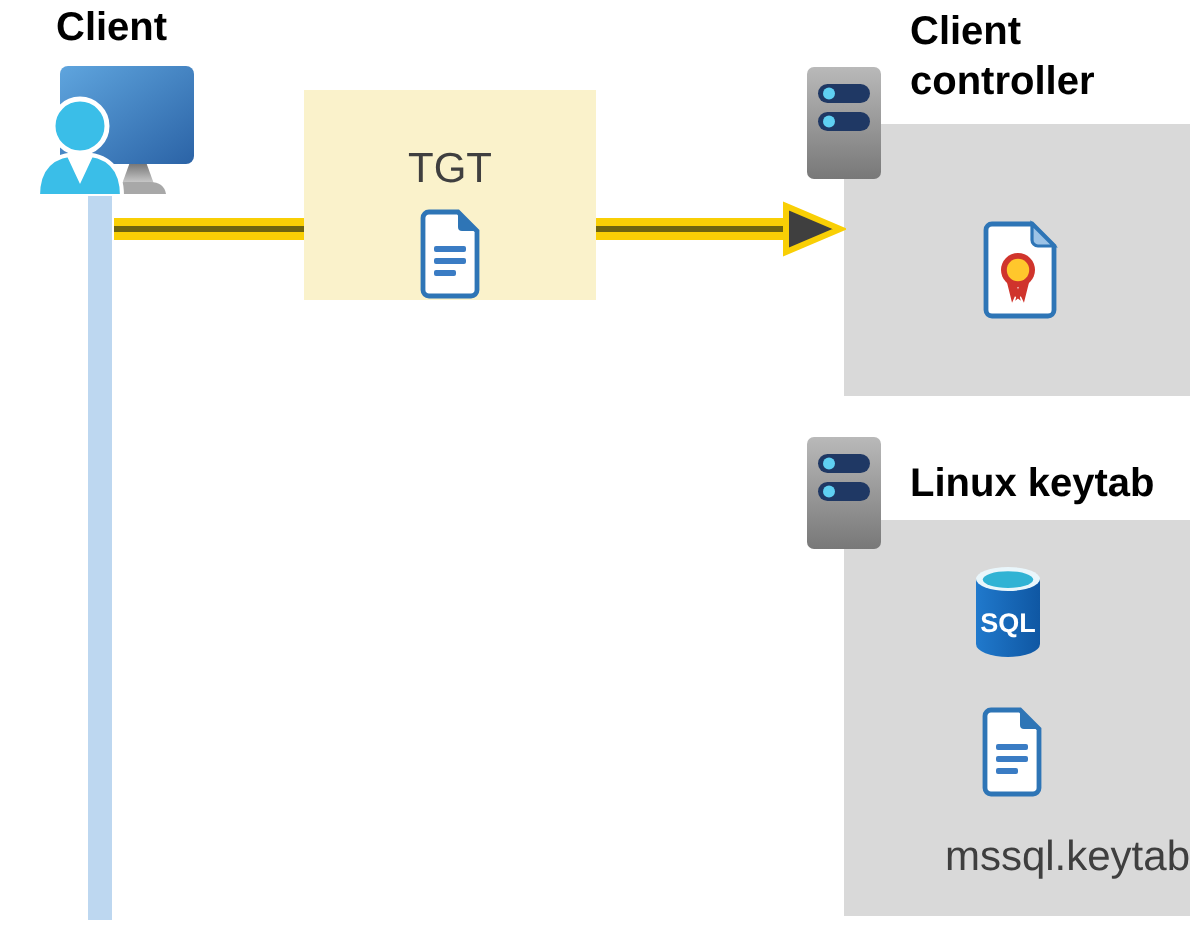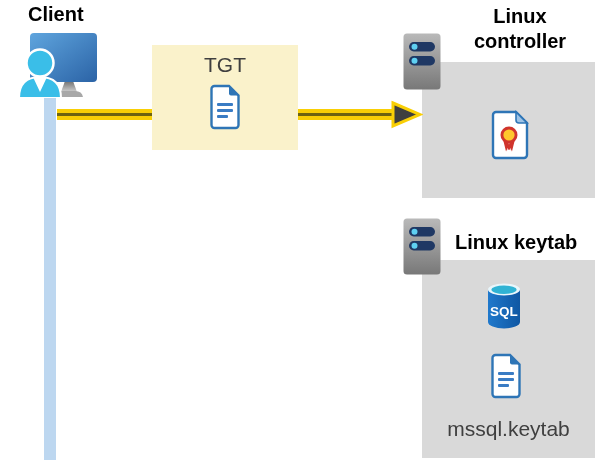--- a/index.html
+++ b/index.html
@@ -1,44 +1,44 @@
 <!DOCTYPE html>
 <html><head>
 <meta charset="utf-8">
 <style>
   html,body{margin:0;padding:0;background:#fff;}
   #stage{position:relative;width:600px;height:468px;background:#ffffff;overflow:hidden;
          font-family:"Liberation Sans", sans-serif;}
   .abs{position:absolute;}
-  .heading{font-weight:bold;font-size:20px;color:#000;line-height:25px;text-align:center;}
+  .heading{font-weight:bold;font-size:20px;color:#000;line-height:25px;}
   .sublabel{font-size:21px;color:#3f3f3f;}
   
   .panel{background:#d9d9d9;}
   
   #token-box{left:152px;top:45px;width:146px;height:105px;background:#faf2cb;
-             display:flex;justify-content:center;gap:26px;padding-top:8px;box-sizing:border-box;z-index:3;}
+             display:flex;justify-content:center;gap:26px;padding-top:8px;box-sizing:border-box;z-index:3;align-items:flex-end;}
   .token-col{display:flex;flex-direction:column;align-items:center;gap:7px;}
   
   #arrow-line{left:57px;top:109px;width:336px;height:11px;z-index:2;
     background:linear-gradient(to bottom,#f9cf05 0px,#f9cf05 4px,#6e6410 4px,#6e6410 7px,#f9cf05 7px,#f9cf05 11px);}
   #arrow-head{left:390px;top:100px;z-index:2;}
   
   #lifeline{left:44px;top:95px;width:12px;height:365px;background:#bdd7f0;z-index:1;}
   #client-label{left:28px;top:2px;}
   #client-icon{left:15px;top:31px;z-index:2;}
   #dc-label{left:455px;top:4px;width:130px;}
   #dc-panel{left:422px;top:62px;width:173px;height:136px;}
   #dc-server-icon{left:403px;top:33px;}
   #cert-icon{left:490px;top:109px;}
   #linux-label{left:455px;top:230px;white-space:nowrap;}
   #linux-panel{left:422px;top:260px;width:173px;height:198px;}
   #linux-server-icon{left:403px;top:218px;}
   #sql-icon{left:487px;top:283px;}
   #keytab-icon{left:490px;top:353px;}
-  #keytab-label{left:422px;top:417px;width:173px;text-align:center;}
+  #keytab-label{left:422px;top:417px;width:173px;text-align:right;}
 </style>
 </head>
 <body>
 
 <div id="stage">
 
   <div class="abs heading" id="client-label">Client</div>
 
   <div class="abs" id="lifeline"></div>
 
@@ -72,21 +72,21 @@
       <svg width="32" height="46" viewBox="0 0 32 46">
         <path d="M2.5 5 a3 3 0 0 1 3 -3 H20 l9.5 9.5 V41 a3 3 0 0 1 -3 3 H5.5 a3 3 0 0 1 -3 -3 Z" fill="#ffffff" stroke="#2e75b6" stroke-width="2.4"></path>
         <path d="M20 2 l9.5 9.5 H22 a2 2 0 0 1 -2 -2 Z" fill="#2e75b6"></path>
         <rect x="8" y="19" width="16" height="3" rx="1" fill="#3a7cc4"></rect>
         <rect x="8" y="25" width="16" height="3" rx="1" fill="#3a7cc4"></rect>
         <rect x="8" y="31" width="11" height="3" rx="1" fill="#3a7cc4"></rect>
       </svg>
     </div>
   </div>
 
-  <div class="abs heading" id="dc-label">Linux controller</div>
+  <div class="abs heading" id="dc-label">Client controller</div>
   <div class="abs panel" id="dc-panel"></div>
   <svg class="abs" id="dc-server-icon" width="38" height="57" viewBox="0 0 38 57">
     <defs>
       <linearGradient id="srv1" x1="0" y1="0" x2="0" y2="1">
         <stop offset="0" stop-color="#b9b9b9"></stop>
           <stop offset="1" stop-color="#787878"></stop>
       </linearGradient>
     </defs>
     <rect x="0.5" y="0.5" width="37" height="56" rx="3.5" fill="url(#srv1)"></rect>
     <rect x="6" y="9" width="26" height="9.5" rx="4.75" fill="#1f3864"></rect>

